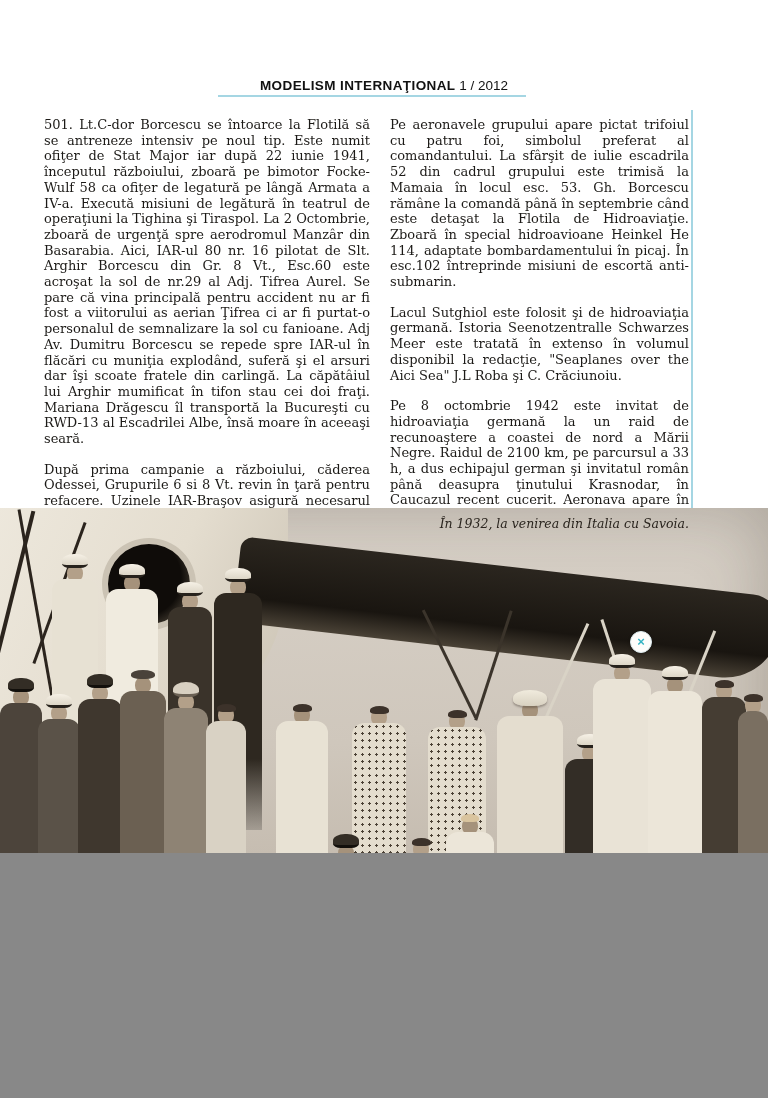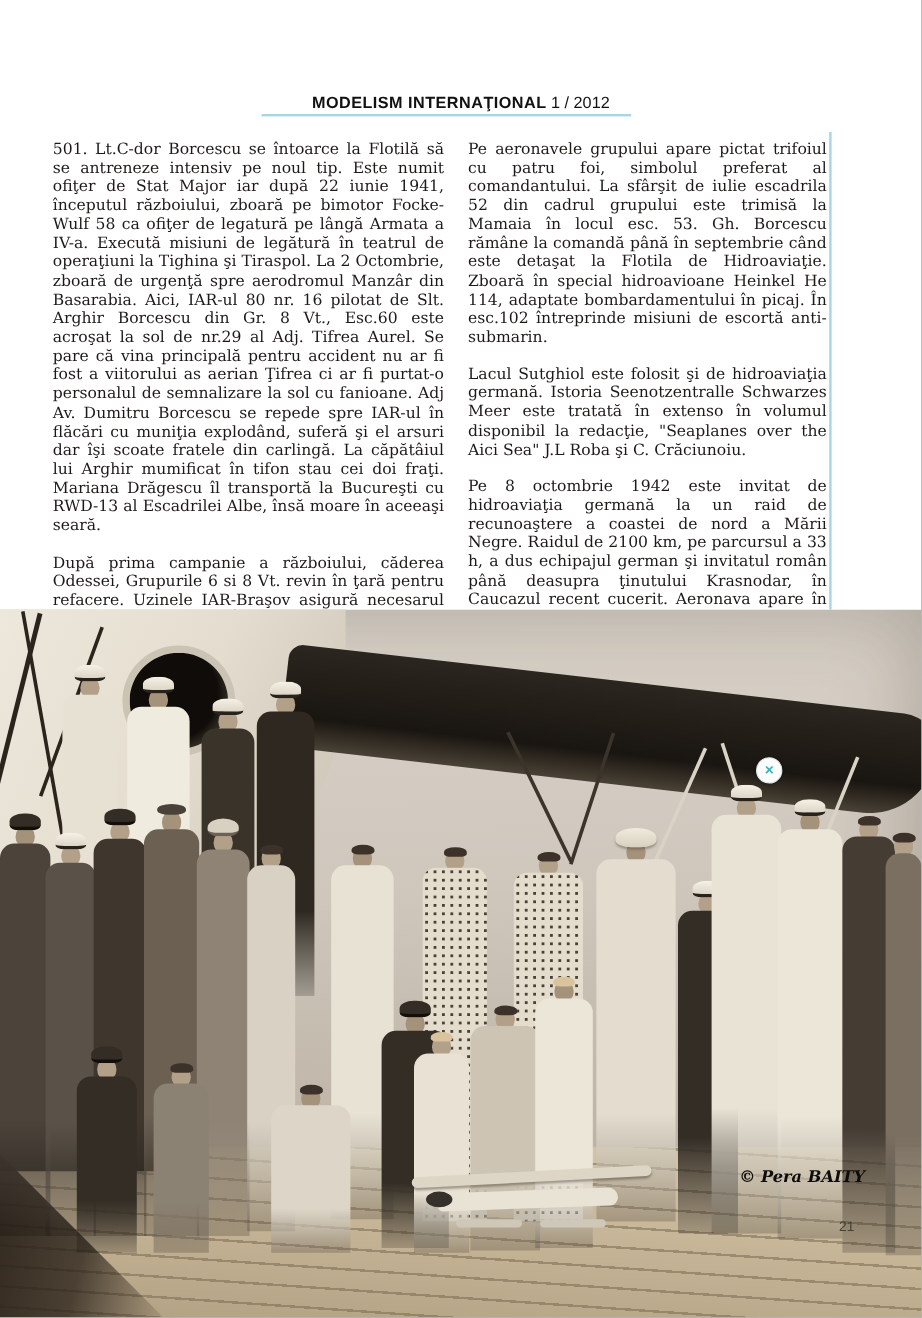--- a/index.html
+++ b/index.html
@@ -1,16 +1,16 @@
 <!DOCTYPE html>
 <html lang="ro"><head>
 <meta charset="utf-8">
 <style>
   html,body{margin:0;padding:0;background:#888;}
-  .page{position:relative;width:768px;height:1098px;background:#ffffff;overflow:hidden;
+  .page{position:relative;width:768px;height:853px;background:#ffffff;overflow:hidden;
         font-family:"DejaVu Serif", serif;color:#1c1a17;}
   
   .header{position:absolute;top:78px;left:0;width:768px;text-align:center;
           font-family:"Liberation Sans", sans-serif;font-size:13.5px;color:#111;}
   .header .bold{font-weight:bold;letter-spacing:.4px;}
   .header-rule{position:absolute;top:95px;left:218px;width:308px;height:2px;}
   .vrule{position:absolute;top:110px;left:691px;width:2px;height:398px;}
   
   .col{position:absolute;top:117px;font-size:13px;line-height:15.7px;text-align:justify;}
   .col p{margin:0 0 15px 0;}
@@ -252,18 +252,19 @@
       </div>
 
     <div class="model">
       <div class="m-wing"></div>
       <div class="m-fuse"></div>
       <div class="m-nose"></div>
       <div class="m-float" style="left:45px;"></div>
       <div class="m-float" style="left:115px;"></div>
     </div>
 
+    <figcaption class="caption">În 1932, la venirea din Italia cu Savoia.</figcaption>
     <button class="close-btn" style="color: rgb(53, 180, 196);">×</button>
     <div class="credit">© Pera BAITY</div>
     <div class="pagenum">21</div>
   </figure>
 
 </div>
 
 </body></html>

